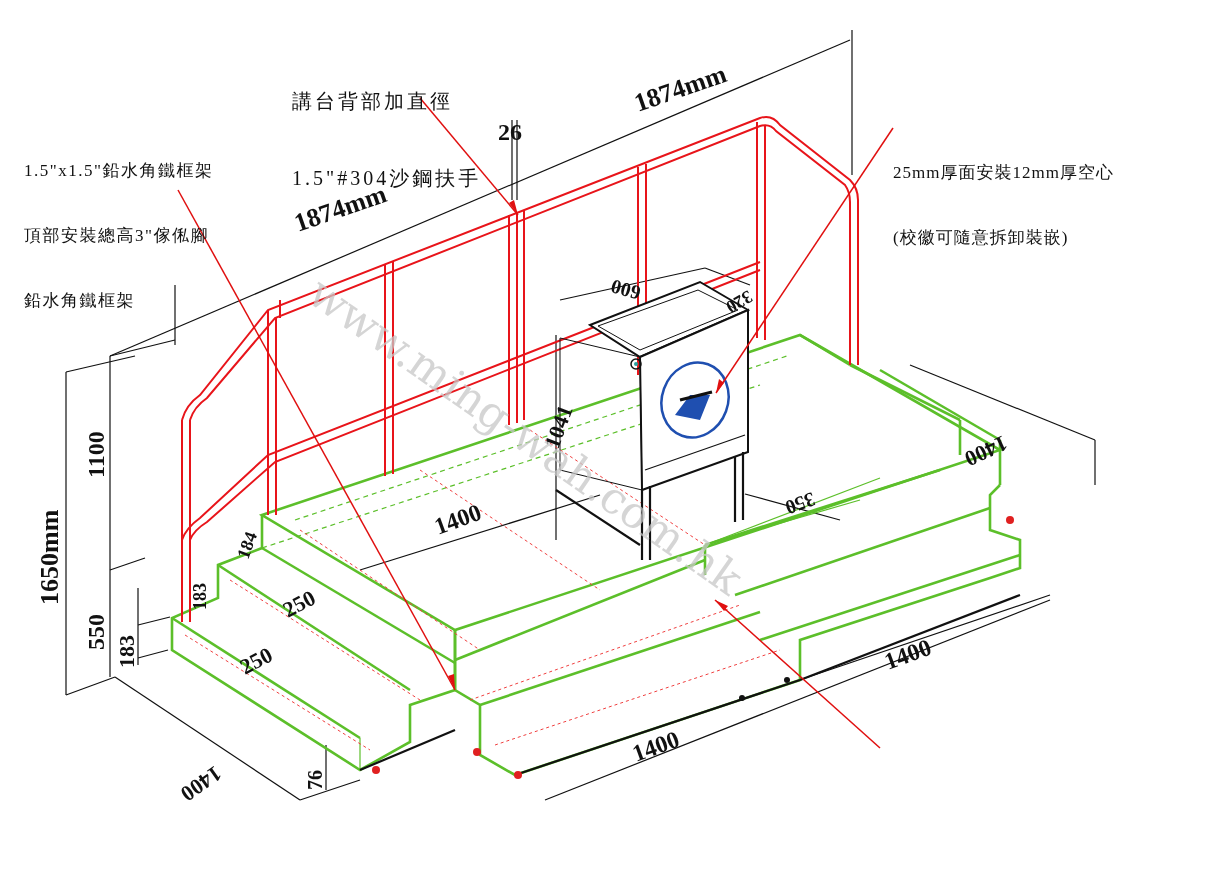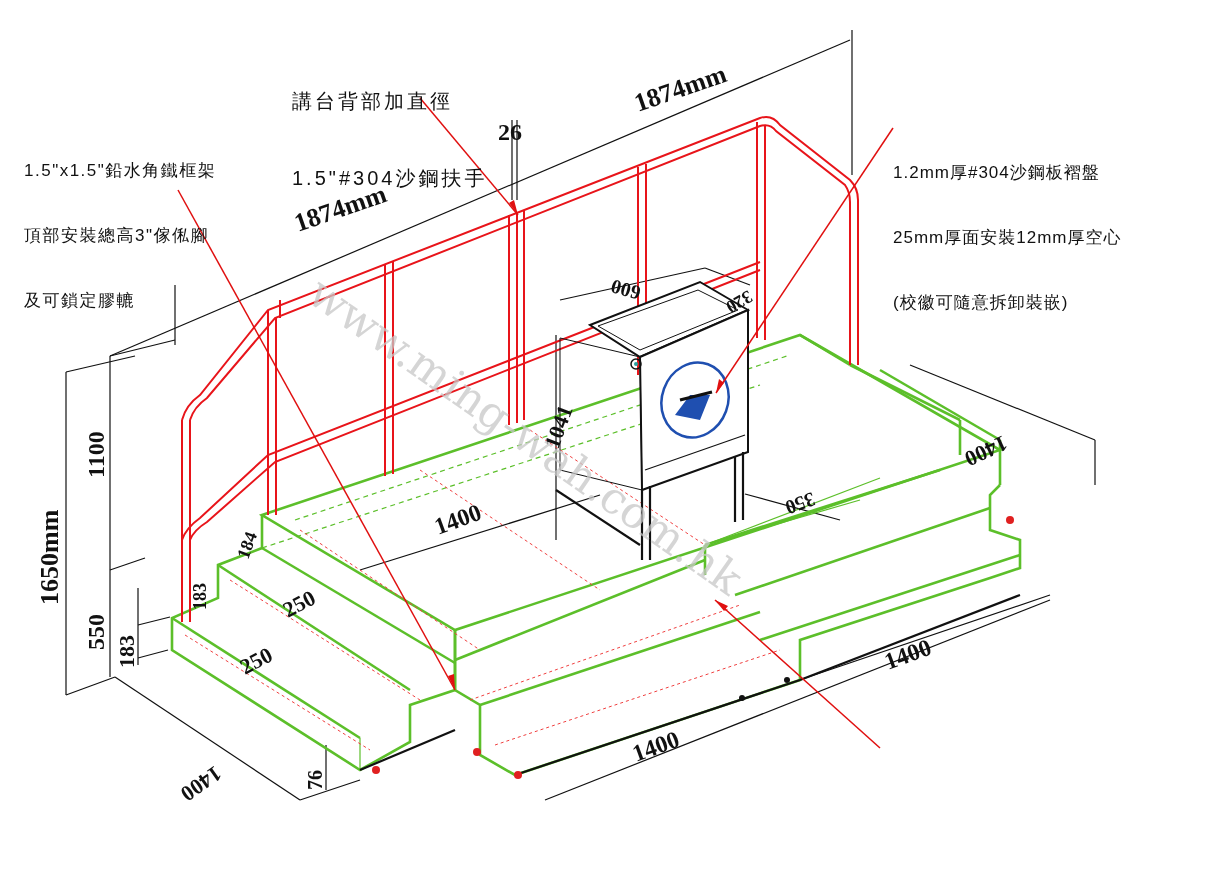--- a/index.html
+++ b/index.html
@@ -1,18 +1,18 @@
 <!DOCTYPE html>
 <html><head>
 <meta charset="utf-8">
 <style>
   html, body { margin: 0; padding: 0; background: #ffffff; }
   body { width: 1223px; height: 890px; position: relative; overflow: hidden; font-family: "DejaVu Serif", serif; }
   svg { position: absolute; left: 0; top: 0; }
-  .note { position: absolute; color: #111; font-family: Liberation Sans, sans-serif; white-space: pre; line-height: 1.28; }
+  .note { position: absolute; color: #111; font-family: Liberation Serif, serif; white-space: pre; line-height: 1.28; }
   .note-rail { left: 292px; top: 38px; font-size: 20px; letter-spacing: 3px; }
   .note-frame { left: 24px; top: 116px; font-size: 17px; letter-spacing: 1.5px; }
   .note-lectern { left: 893px; top: 118px; font-size: 17px; letter-spacing: 1px; }
   .note-edges { left: 883px; top: 742px; font-size: 17px; letter-spacing: 1.5px; }
   .note div { white-space: pre; }
   .dim { font-family: "Liberation Serif", serif; font-weight: bold; fill: #111; }
   .wm { font-family: "DejaVu Serif", serif; fill: #c8c8c8; opacity: 0.75; }
   .rail { stroke: #e8141a; fill: none; stroke-width: 2; }
   .grn { stroke: #5cbf2a; fill: none; stroke-width: 2.6; }
   .grn-thin { stroke: #5cbf2a; fill: none; stroke-width: 1.2; }
@@ -190,22 +190,21 @@
   <text class="wm" font-size="44" transform="translate(305,300) rotate(35)">www.ming-wah.com.hk</text>
 </svg>
 
 <div class="note note-rail">
   <div>講台背部加直徑</div>
   <div>1.5"#304沙鋼扶手</div>
 </div>
 <div class="note note-frame">
   <div>1.5"x1.5"鉛水角鐵框架</div>
   <div>頂部安裝總高3"傢俬腳</div>
-  <div>及可鎖定膠轆</div>
+  <div>鉛水角鐵框架</div>
 </div>
 <div class="note note-lectern">
-  <div>1.2mm厚#304沙鋼板褶盤</div>
   <div>25mm厚面安裝12mm厚空心</div>
   <div>(校徽可隨意拆卸裝嵌)</div>
 </div>
 <div class="note note-edges">
   
 </div>
 
 </body></html>

